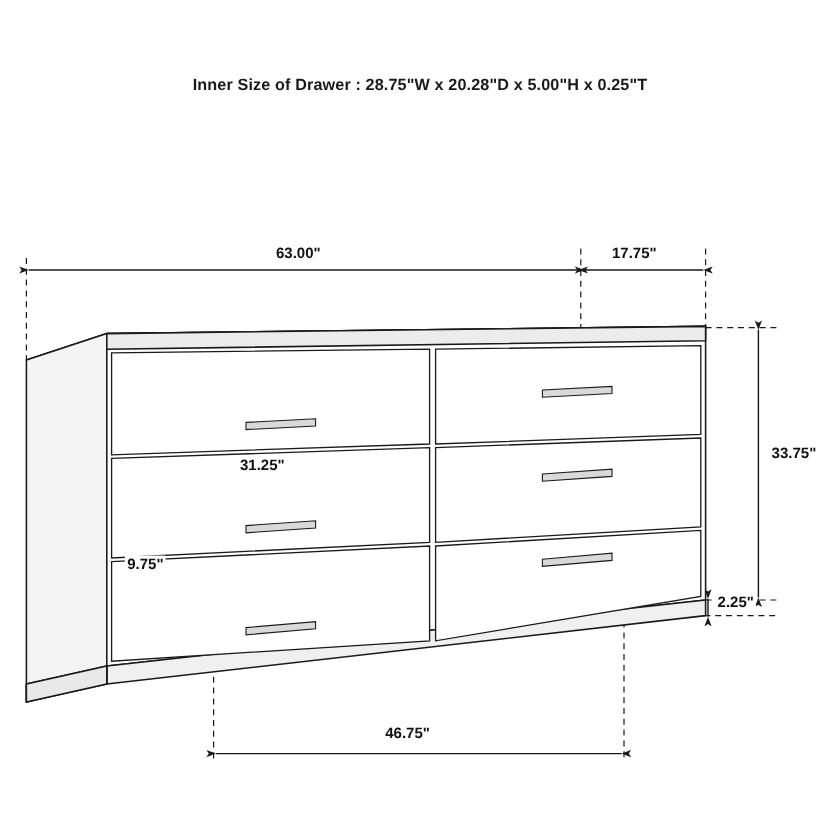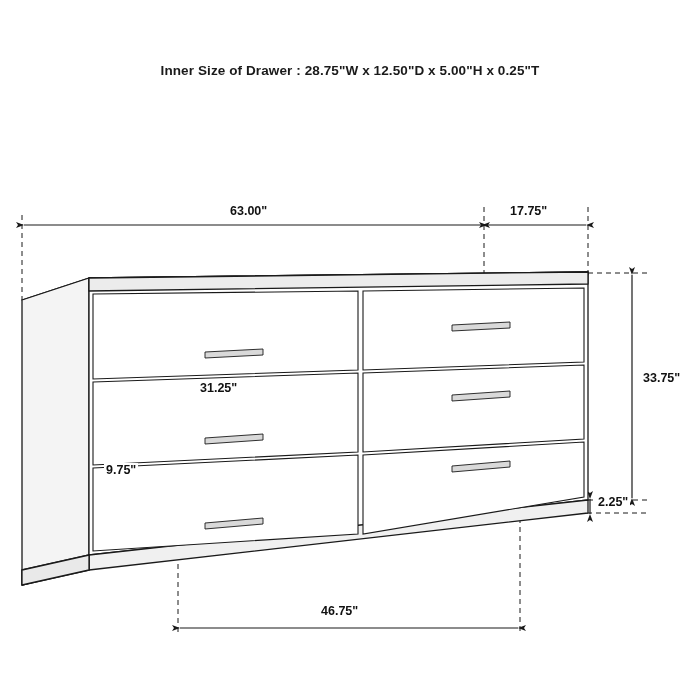--- a/index.html
+++ b/index.html
@@ -45,21 +45,21 @@
     white-space: nowrap;
     background: #ffffff;
     padding: 0 2px;
   }
 </style>
 </head>
 <body>
 
 <div id="stage">
 
-  <div class="title">Inner Size of Drawer : 28.75"W x 12.50"D x 5.00"H x 0.25"T</div>
+  <div class="title">Inner Size of Drawer : 28.75"W x 20.28"D x 5.00"H x 0.25"T</div>
 
   <svg class="diagram" viewBox="0 0 700 700">
     <defs>
       <marker id="arrS" markerWidth="9" markerHeight="9" refX="8" refY="4" orient="auto" markerUnits="userSpaceOnUse">
         <path d="M8,4 L0,1 L2,4 L0,7 Z" fill="#1a1a1a"></path>
       </marker>
       <marker id="arrE" markerWidth="9" markerHeight="9" refX="1" refY="4" orient="auto" markerUnits="userSpaceOnUse">
         <path d="M1,4 L9,1 L7,4 L9,7 Z" fill="#1a1a1a"></path>
       </marker>
     </defs>

